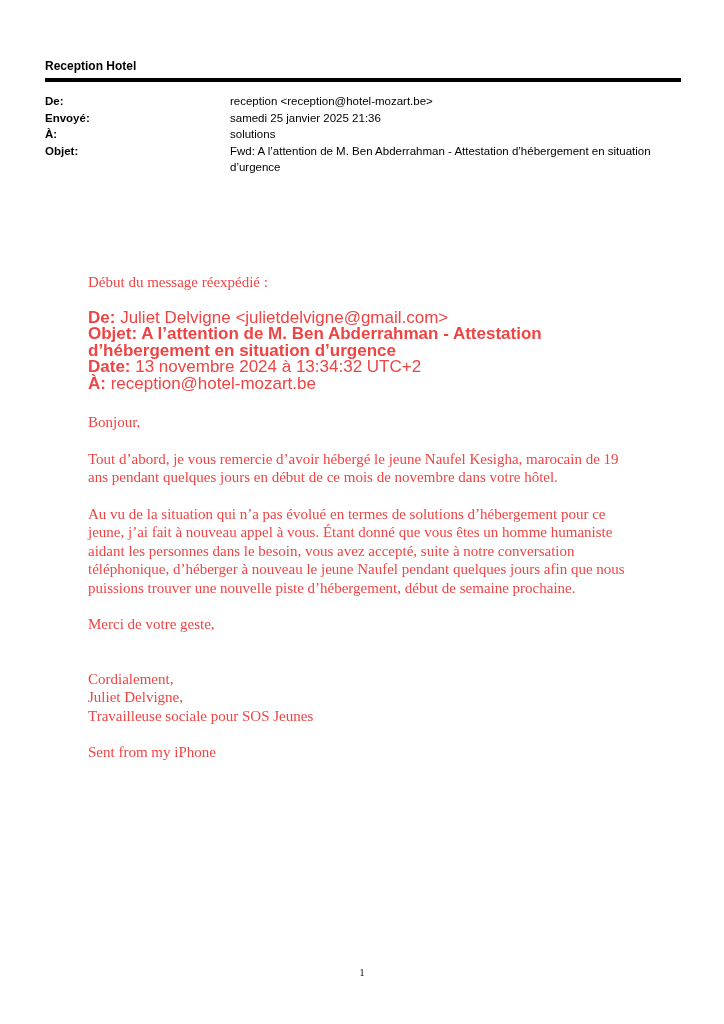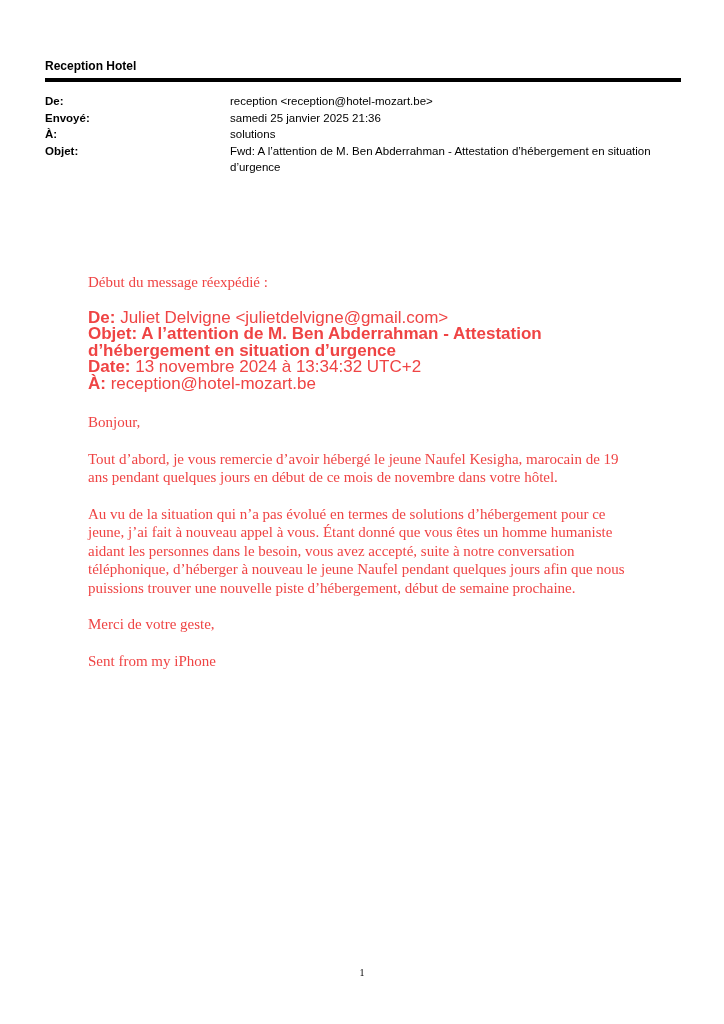--- a/index.html
+++ b/index.html
@@ -126,20 +126,25 @@
       <div class="fwd-line"><b>À:</b><span> reception@hotel-mozart.be</span></div>
     </div>
 
     <div class="greeting">Bonjour,</div>
 
     <p class="para">Tout d’abord, je vous remercie d’avoir hébergé le jeune Naufel Kesigha, marocain de 19 ans pendant quelques jours en début de ce mois de novembre dans votre hôtel.</p>
     <p class="para">Au vu de la situation qui n’a pas évolué en termes de solutions d’hébergement pour ce jeune, j’ai fait à nouveau appel à vous. Étant donné que vous êtes un homme humaniste aidant les personnes dans le besoin, vous avez accepté, suite à notre conversation téléphonique, d’héberger à nouveau le jeune Naufel pendant quelques jours afin que nous puissions trouver une nouvelle piste d’hébergement, début de semaine prochaine.</p>
 
     <div class="thanks">Merci de votre geste,</div>
 
+    <div class="signoff-block">
+      <div>Cordialement,</div>
+      <div>Juliet Delvigne,</div>
+      <div>Travailleuse sociale pour SOS Jeunes</div>
+    </div>
 
     <div class="sent-from">Sent from my iPhone</div>
 
   </div>
 
   <div class="page-footer">
     <span>1</span>
   </div>
 
 </div>

